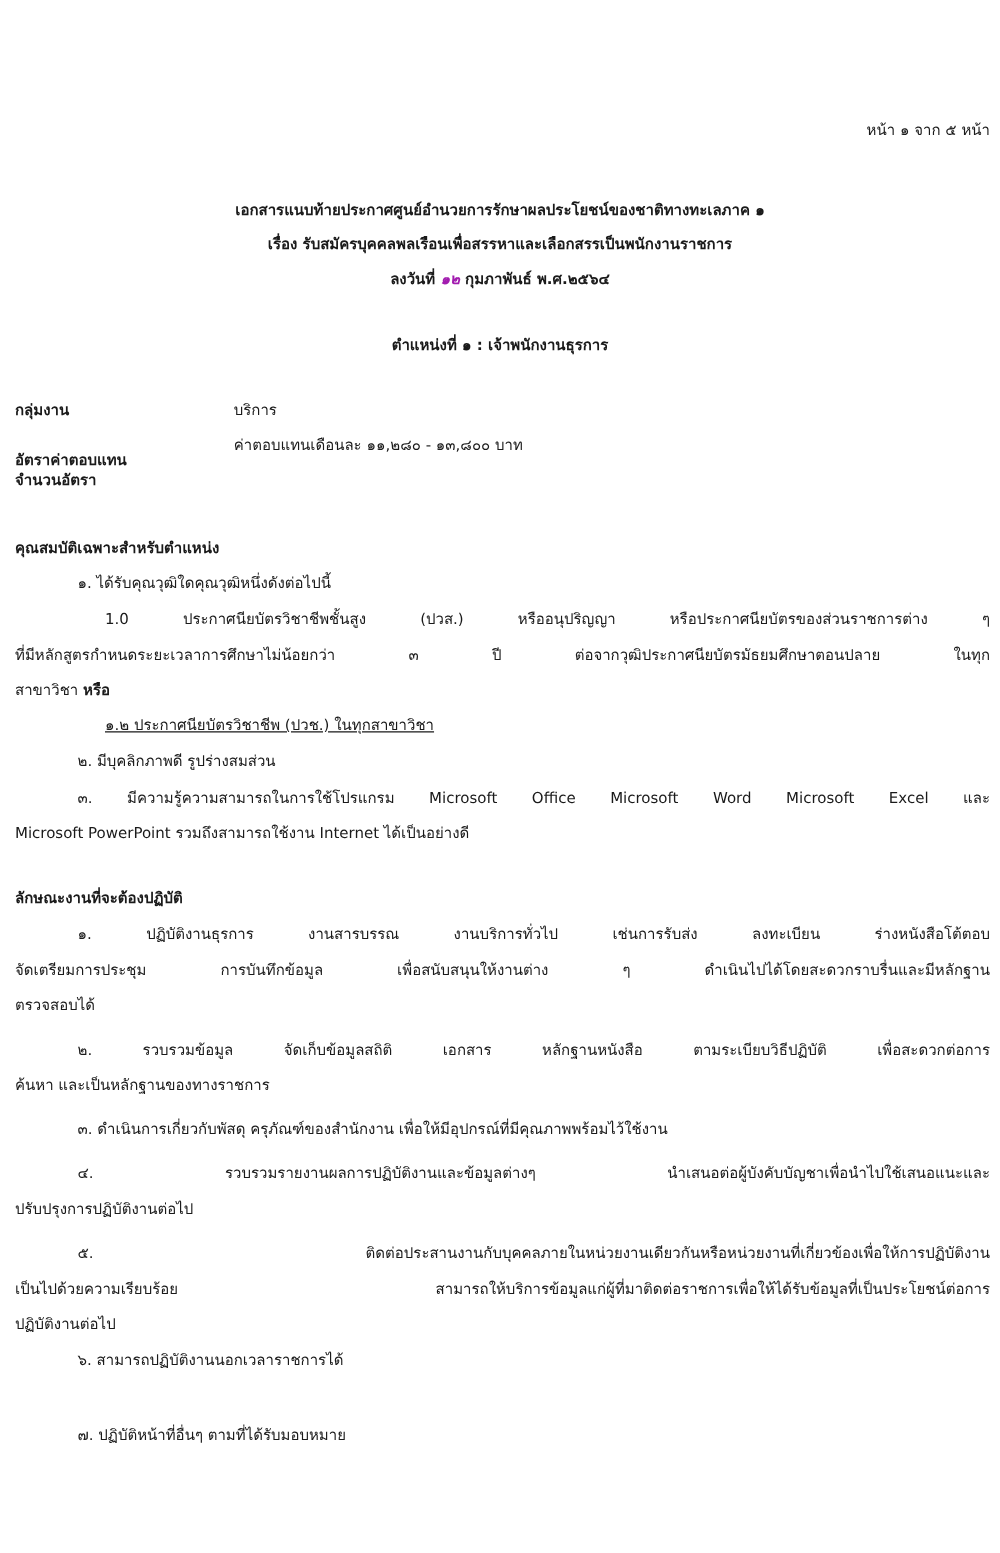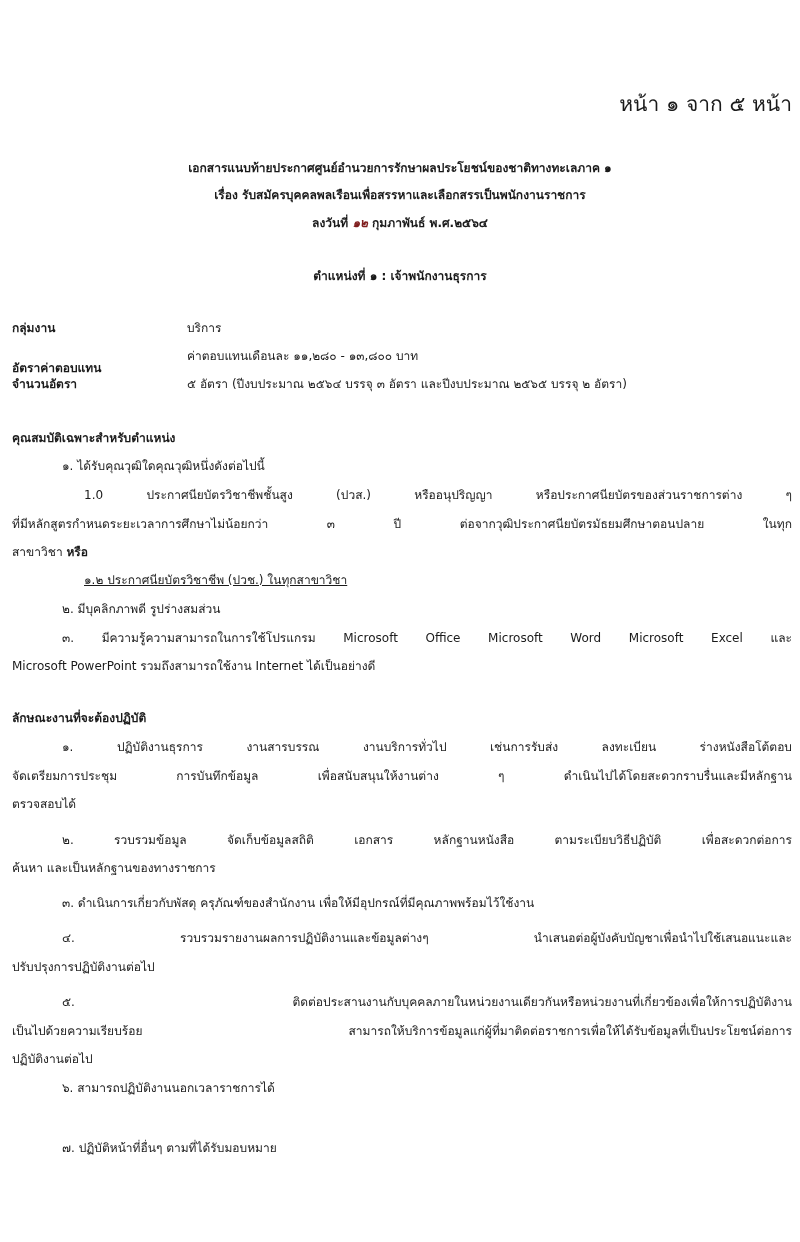--- a/index.html
+++ b/index.html
@@ -5,29 +5,29 @@
   html, body { margin: 0; padding: 0; background: #ffffff; }
   body {
     width: 800px; height: 1242px; position: relative; overflow: hidden;
     font-family: "DejaVu Sans", "Liberation Sans", sans-serif;
     color: #1a1a1a;
   }
   .page { position: absolute; left: 0; top: 0; width: 800px; height: 1242px; }
   .line { position: absolute; white-space: nowrap; font-size: 12px; line-height: 20px; }
   .bold { font-weight: bold; }
   .center { left: 0; width: 800px; text-align: center; }
-  .pageno { right: 8px; top: 94px; font-size: 21px; }
+  .pageno { right: 8px; top: 94px; font-size: 12px; }
   .label { left: 12px; font-weight: bold; }
   .value { left: 187px; }
   .ind1 { left: 62px; }
   .ind2 { left: 84px; }
   .ind0 { left: 12px; }
   .just { left: 12px; width: 780px; text-align: justify; text-align-last: justify; }
   .just-ind { left: 84px; width: 708px; text-align: justify; text-align-last: justify; }
-  .sig { color: #7f1d1d; font-style: italic; }
+  .sig { color: #a21caf; font-style: italic; }
 </style>
 </head>
 <body>
 
 <div class="page">
 
   <div class="line pageno">หน้า ๑ จาก ๕ หน้า</div>
 
   <div class="line center bold" style="top:158px;">เอกสารแนบท้ายประกาศศูนย์อำนวยการรักษาผลประโยชน์ของชาติทางทะเลภาค ๑</div>
   <div class="line center bold" style="top:185px;">เรื่อง รับสมัครบุคคลพลเรือนเพื่อสรรหาและเลือกสรรเป็นพนักงานราชการ</div>
@@ -37,21 +37,20 @@
     <span>กุมภาพันธ์ พ.ศ.๒๕๖๔</span>
   </div>
 
   <div class="line center bold" style="top:266px;">ตำแหน่งที่ ๑ : เจ้าพนักงานธุรการ</div>
 
   <div class="line label" style="top:318px;">กลุ่มงาน</div>
   <div class="line value" style="top:318px;">บริการ</div>
   <div class="line label" style="top:346px;margin-top:12px;">อัตราค่าตอบแทน</div>
   <div class="line value" style="top:346px;">ค่าตอบแทนเดือนละ ๑๑,๒๘๐ - ๑๓,๘๐๐ บาท</div>
   <div class="line label" style="top:374px;">จำนวนอัตรา</div>
-  <div class="line value" style="top:374px;">๕ อัตรา (ปีงบประมาณ ๒๕๖๔ บรรจุ ๓ อัตรา และปีงบประมาณ ๒๕๖๕ บรรจุ ๒ อัตรา)</div>
 
   <div class="line ind0 bold" style="top:428px;">คุณสมบัติเฉพาะสำหรับตำแหน่ง</div>
   <div class="line ind1" style="top:456px;">๑. ได้รับคุณวุฒิใดคุณวุฒิหนึ่งดังต่อไปนี้</div>
   <div class="line just-ind" style="top:485px;">1.0 ประกาศนียบัตรวิชาชีพชั้นสูง (ปวส.) หรืออนุปริญญา หรือประกาศนียบัตรของส่วนราชการต่าง ๆ</div>
   <div class="line just" style="top:514px;">ที่มีหลักสูตรกำหนดระยะเวลาการศึกษาไม่น้อยกว่า ๓ ปี ต่อจากวุฒิประกาศนียบัตรมัธยมศึกษาตอนปลาย ในทุก</div>
   <div class="line ind0" style="top:542px;">
     <span>สาขาวิชา</span>
     <span class="bold">หรือ</span>
   </div>
   <div class="line ind2" style="top:570px;text-decoration:underline;">๑.๒ ประกาศนียบัตรวิชาชีพ (ปวช.) ในทุกสาขาวิชา</div>

